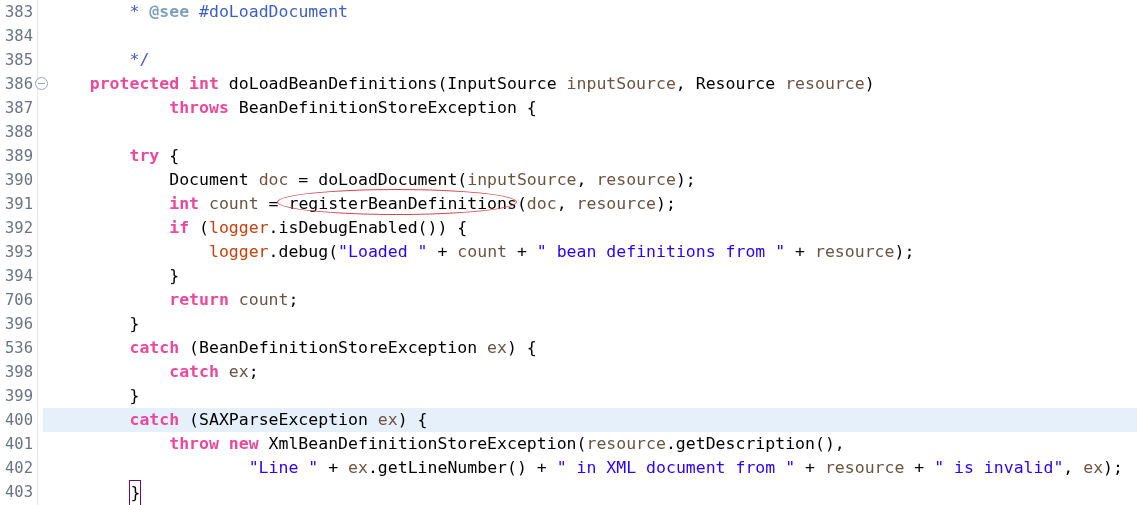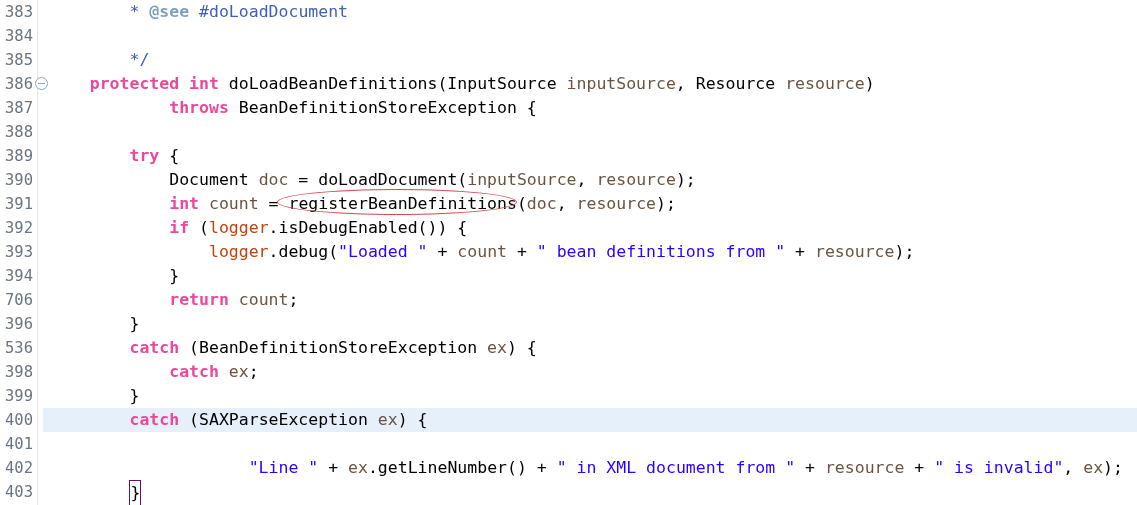--- a/index.html
+++ b/index.html
@@ -154,20 +154,20 @@
       <div class="line"><span class="lineno">391</span><span class="src"><span>            </span><span class="kw">int</span><span class="plain"> </span><span class="lvar">count</span><span class="plain"> = registerBeanDefinitions(</span><span class="lvar">doc</span><span class="plain">, </span><span class="lvar">resource</span><span class="plain">);</span></span></div>
       <div class="line"><span class="lineno">392</span><span class="src"><span>            </span><span class="kw">if</span><span class="plain"> (</span><span class="field">logger</span><span class="plain">.isDebugEnabled()) {</span></span></div>
       <div class="line"><span class="lineno">393</span><span class="src"><span>                </span><span class="field">logger</span><span class="plain">.debug(</span><span class="str">"Loaded "</span><span class="plain"> + </span><span class="lvar">count</span><span class="plain"> + </span><span class="str">" bean definitions from "</span><span class="plain"> + </span><span class="lvar">resource</span><span class="plain">);</span></span></div>
       <div class="line"><span class="lineno">394</span><span class="src"><span>            </span><span class="plain">}</span></span></div>
       <div class="line"><span class="lineno">706</span><span class="src"><span>            </span><span class="kw">return</span><span class="plain"> </span><span class="lvar">count</span><span class="plain">;</span></span></div>
       <div class="line"><span class="lineno">396</span><span class="src"><span>        </span><span class="plain">}</span></span></div>
       <div class="line"><span class="lineno">536</span><span class="src"><span>        </span><span class="kw">catch</span><span class="plain"> (BeanDefinitionStoreException </span><span class="lvar">ex</span><span class="plain">) {</span></span></div>
       <div class="line"><span class="lineno">398</span><span class="src"><span>            </span><span class="kw">catch</span><span class="plain"> </span><span class="lvar">ex</span><span class="plain">;</span></span></div>
       <div class="line"><span class="lineno">399</span><span class="src"><span>        </span><span class="plain">}</span></span></div>
       <div class="line current"><div class="hl"></div><span class="lineno">400</span><span class="src"><span>        </span><span class="kw">catch</span><span class="plain"> (SAXParseException </span><span class="lvar">ex</span><span class="plain">) {</span></span></div>
-      <div class="line"><span class="lineno">401</span></div>
+      <div class="line"><span class="lineno">401</span><span class="src"><span>            </span><span class="kw">throw new</span><span class="plain"> XmlBeanDefinitionStoreException(</span><span class="lvar">resource</span><span class="plain">.getDescription(),</span></span></div>
       <div class="line"><span class="lineno">402</span><span class="src"><span>                    </span><span class="str">"Line "</span><span class="plain"> + </span><span class="lvar">ex</span><span class="plain">.getLineNumber() + </span><span class="str">" in XML document from "</span><span class="plain"> + </span><span class="lvar">resource</span><span class="plain"> + </span><span class="str">" is invalid"</span><span class="plain">, </span><span class="lvar">ex</span><span class="plain">);</span></span></div>
       <div class="line"><span class="lineno">403</span><span class="src"><span>        </span><span class="plain bracket-box">}</span></span></div>
     </div>
 
   <div class="ellipse"></div>
 
 </div>
 
 </body></html>

